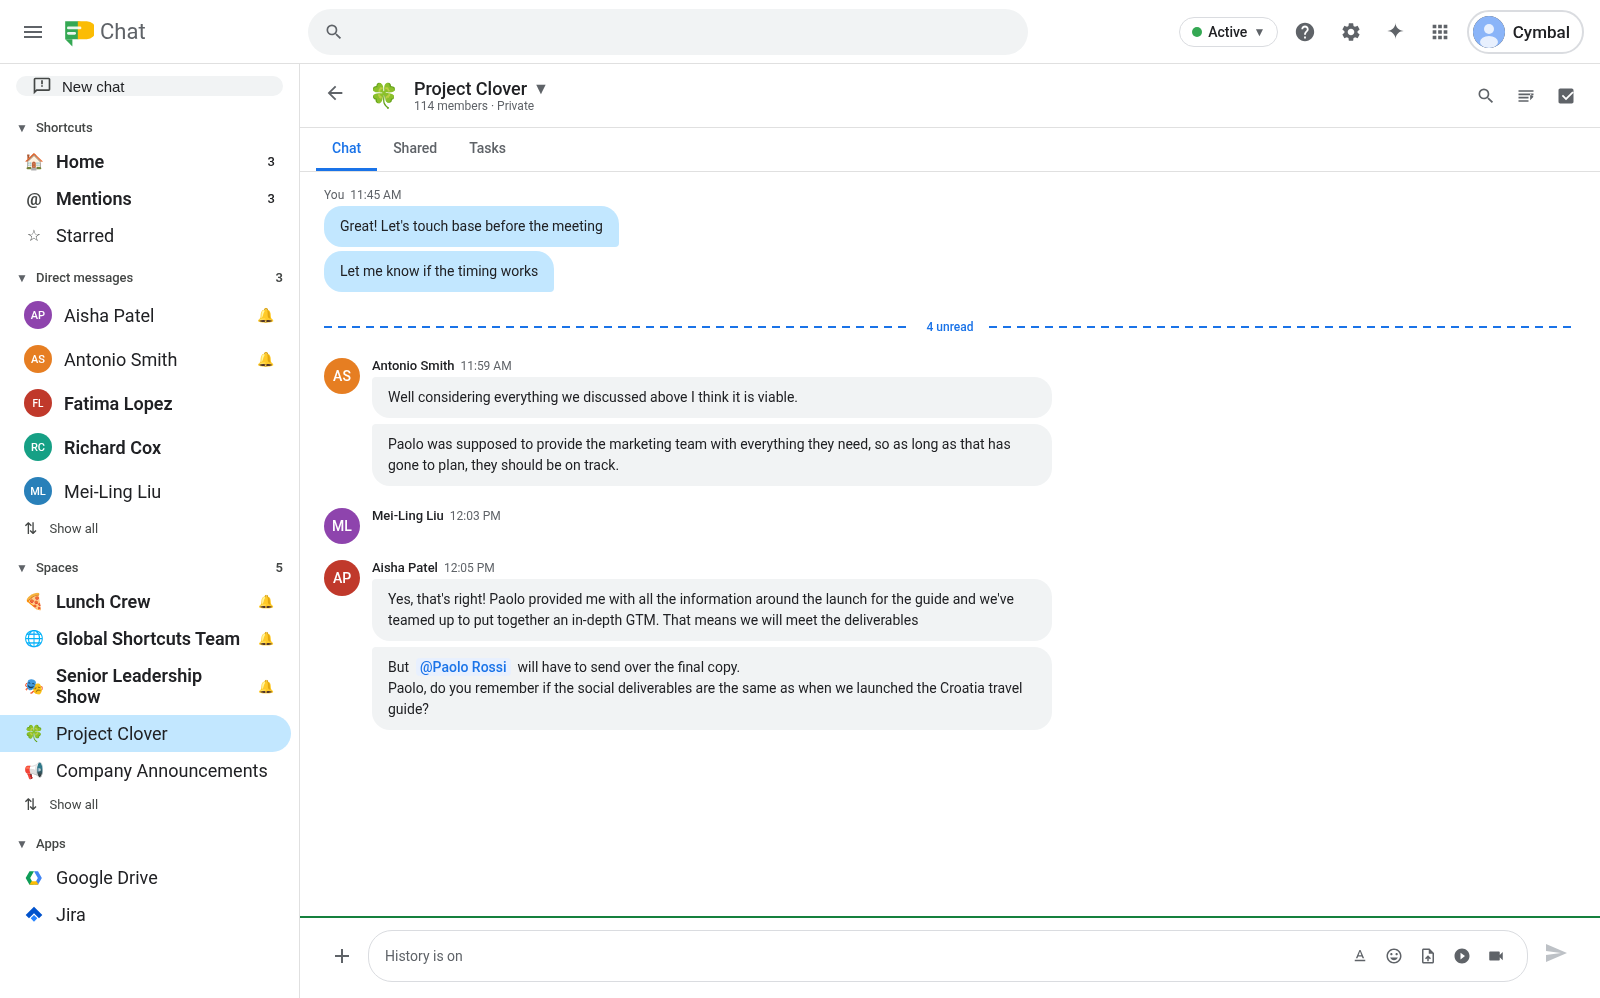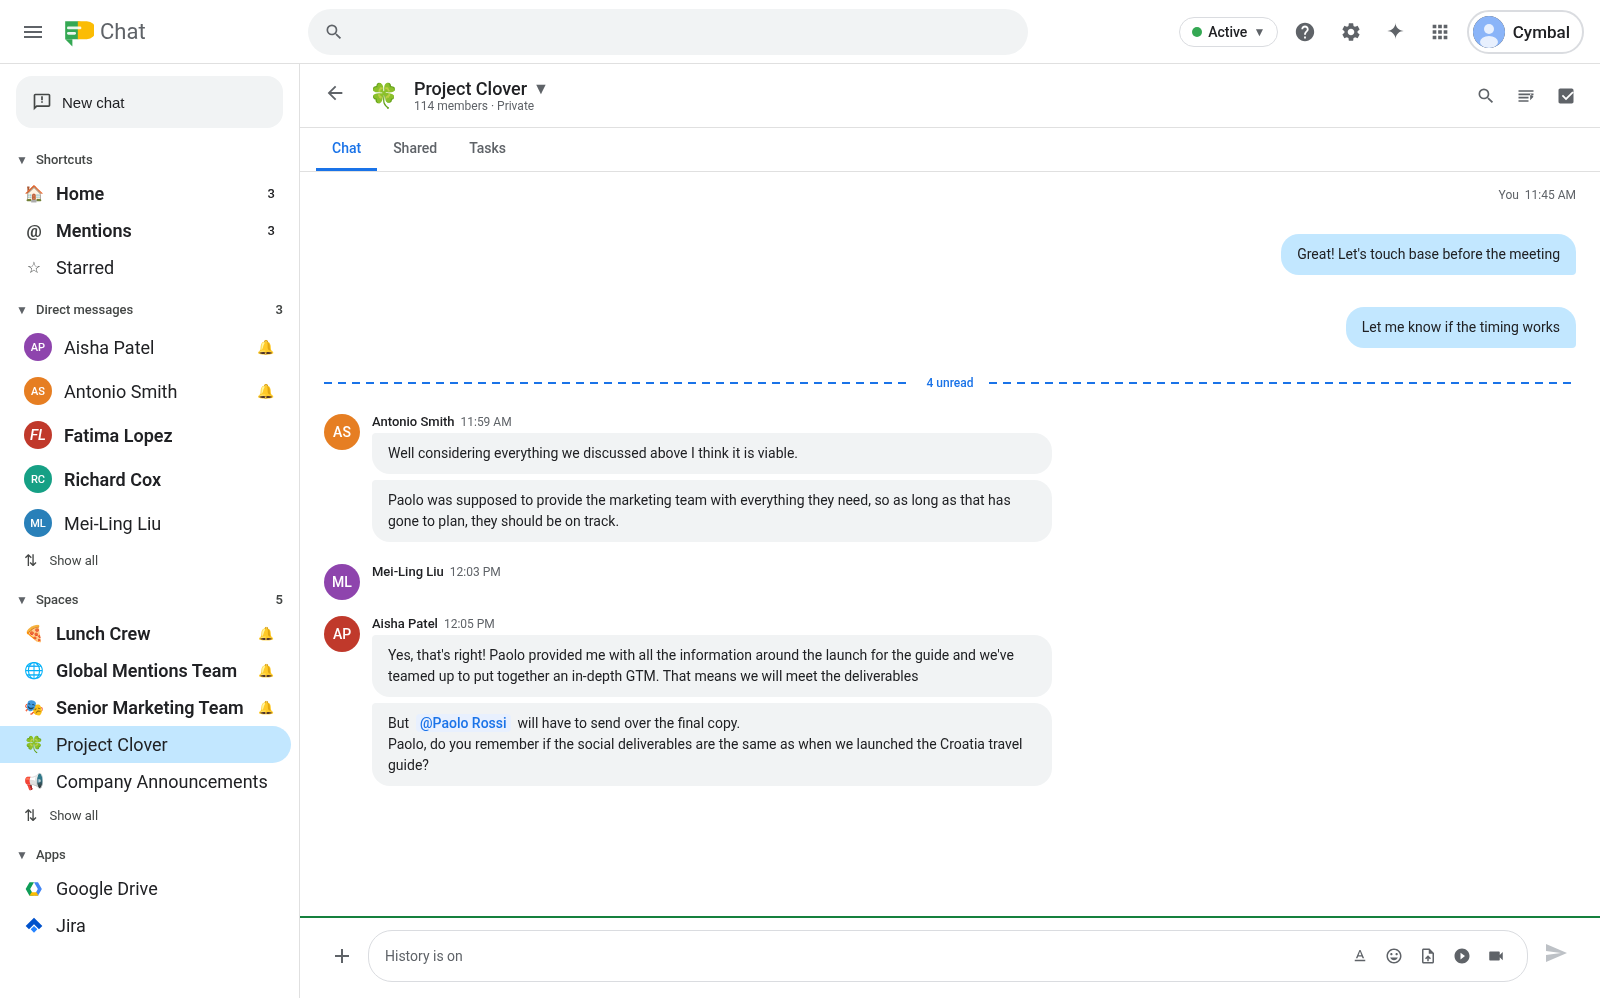--- a/index.html
+++ b/index.html
@@ -23,21 +23,21 @@
     .active-dot { width: 10px; height: 10px; background: #34a853; border-radius: 50%; }
     .avatar-chip { display: flex; align-items: center; gap: 8px; border: 2px solid #dadce0; border-radius: 24px; padding: 4px 12px 4px 4px; cursor: pointer; }
     .avatar-chip-text { font-size: 17px; font-weight: 500; }
     .avatar-img { width: 32px; height: 32px; border-radius: 50%; background: #8ab4f8; display: flex; align-items: center; justify-content: center; font-size: 13px; color: #fff; overflow: hidden; }
 
     
     .main-layout { display: flex; flex: 1; overflow: hidden; }
 
     
     .sidebar { width: 300px; flex-shrink: 0; border-right: 1px solid #e0e0e0; display: flex; flex-direction: column; overflow-y: auto; padding-bottom: 16px; }
-    .new-chat-btn { margin: 12px 16px; display: flex; align-items: center; gap: 10px; padding: 16px 16px; background: #f1f3f4; border-radius: 16px; border: none; cursor: pointer; font-size: 15px; font-weight: 500; color: #202124; }
+    .new-chat-btn { margin: 12px 16px; display: flex; align-items: center; gap: 10px; padding: 0 16px; background: #f1f3f4; border-radius: 16px; border: none; cursor: pointer; font-size: 15px; font-weight: 500; color: #202124; }
     .sidebar-section { padding: 4px 0; }
     .sidebar-section-header { display: flex; align-items: center; gap: 8px; padding: 8px 16px; cursor: pointer; color: #444746; font-size: 13px; font-weight: 500; }
     .chevron { font-size: 12px; color: #5f6368; }
     .sidebar-item { display: flex; align-items: center; gap: 12px; padding: 8px 16px 8px 24px; cursor: pointer; border-radius: 0 24px 24px 0; margin-right: 8px; position: relative; }
     .sidebar-item.active { background: #c2e7ff; }
     .sidebar-item-icon { width: 20px; height: 20px; display: flex; align-items: center; justify-content: center; font-size: 16px; color: #444746; flex-shrink: 0; }
     .sidebar-item-label { flex: 1; font-size: 18px; color: #202124; }
     .sidebar-item.bold .sidebar-item-label { font-weight: 600; }
     .sidebar-item-badge { background: none; color: #202124; font-size: 13px; font-weight: 500; }
     .sidebar-avatar { width: 28px; height: 28px; border-radius: 50%; flex-shrink: 0; display: flex; align-items: center; justify-content: center; font-size: 12px; color: #fff; font-weight: 500; }
@@ -56,21 +56,21 @@
     .room-meta { font-size: 12px; color: #5f6368; }
     .chat-header-actions { display: flex; align-items: center; gap: 4px; }
 
     
     .chat-tabs { display: flex; padding: 0 16px; border-bottom: 1px solid #e0e0e0; flex-shrink: 0; }
     .chat-tab { padding: 12px 16px; cursor: pointer; font-size: 14px; font-weight: 500; color: #5f6368; border-bottom: 3px solid transparent; }
     .chat-tab.active { color: #1a73e8; border-bottom-color: #1a73e8; }
 
     
     .messages-area { flex: 1; overflow-y: auto; padding: 16px 24px; display: flex; flex-direction: column; gap: 16px; }
-    .message-out { display: flex; flex-direction: column; align-items: flex-end; gap: 28px; }
+    .message-out { display: flex; flex-direction: column; align-items: flex-start; }
     .message-out-meta { font-size: 12px; color: #5f6368; margin-bottom: 4px; }
     .bubble-out { background: #c2e7ff; border-radius: 18px 18px 4px 18px; padding: 10px 16px; max-width: 480px; font-size: 14px; line-height: 1.5; color: #202124; margin-bottom: 4px; }
     .message-in { display: flex; gap: 12px; align-items: flex-start; }
     .message-in-avatar { width: 36px; height: 36px; border-radius: 50%; flex-shrink: 0; display: flex; align-items: center; justify-content: center; font-size: 14px; color: #fff; font-weight: 500; }
     .message-in-content { flex: 1; }
     .message-in-meta { font-size: 12px; color: #5f6368; margin-bottom: 4px; }
     .message-in-name { font-weight: 500; color: #202124; font-size: 13px; }
     .bubble-in { background: #f1f3f4; border-radius: 4px 18px 18px 18px; padding: 10px 16px; max-width: 680px; font-size: 14px; line-height: 1.5; color: #202124; margin-bottom: 6px; }
     .unread-divider { display: flex; align-items: center; gap: 16px; margin: 8px 0; }
     .unread-line { flex: 1; height: 2px; background: repeating-linear-gradient(90deg, #1a73e8 0 8px, transparent 8px 14px); }
@@ -203,21 +203,21 @@
         <div class="sidebar-avatar" style="background:#8e44ad; font-size:11px;">AP</div>
         <span class="sidebar-item-label">Aisha Patel</span>
         <span class="sidebar-bell">🔔</span>
       </div>
       <div class="sidebar-item">
         <div class="sidebar-avatar" style="background:#e67e22; font-size:11px;">AS</div>
         <span class="sidebar-item-label">Antonio Smith</span>
         <span class="sidebar-bell">🔔</span>
       </div>
       <div class="sidebar-item bold">
-        <div class="sidebar-avatar" style="background:#c0392b; font-size:15px;font-style:italic;">FL</div>
+        <div class="sidebar-avatar" style="background:#c0392b; font-size:10px;">FL</div>
         <span class="sidebar-item-label" style="font-weight:600;">Fatima Lopez</span>
       </div>
       <div class="sidebar-item bold">
         <div class="sidebar-avatar" style="background:#16a085; font-size:11px;">RC</div>
         <span class="sidebar-item-label" style="font-weight:600;">Richard Cox</span>
       </div>
       <div class="sidebar-item">
         <div class="sidebar-avatar" style="background:#2980b9; font-size:11px;">ML</div>
         <span class="sidebar-item-label">Mei-Ling Liu</span>
       </div>
@@ -233,26 +233,26 @@
         <span style="flex:1;">Spaces</span>
         <span style="font-weight:600;">5</span>
       </div>
       <div class="sidebar-item bold">
         <span class="sidebar-item-icon">🍕</span>
         <span class="sidebar-item-label" style="font-weight:600;">Lunch Crew</span>
         <span class="sidebar-bell" style="font-size:13px;">🔔</span>
       </div>
       <div class="sidebar-item bold">
         <span class="sidebar-item-icon">🌐</span>
-        <span class="sidebar-item-label" style="font-weight:600;">Global Mentions Team</span>
+        <span class="sidebar-item-label" style="font-weight:600;">Global Shortcuts Team</span>
         <span class="sidebar-bell" style="font-size:13px;">🔔</span>
       </div>
       <div class="sidebar-item bold">
         <span class="sidebar-item-icon">🎭</span>
-        <span class="sidebar-item-label" style="font-weight:600;">Senior Marketing Team</span>
+        <span class="sidebar-item-label" style="font-weight:600;">Senior Leadership Show</span>
         <span class="sidebar-bell" style="font-size:13px;">🔔</span>
       </div>
       <div class="sidebar-item active">
         <span class="sidebar-item-icon">🍀</span>
         <span class="sidebar-item-label">Project Clover</span>
       </div>
       <div class="sidebar-item">
         <span class="sidebar-item-icon">📢</span>
         <span class="sidebar-item-label">Company Announcements</span>
       </div>

